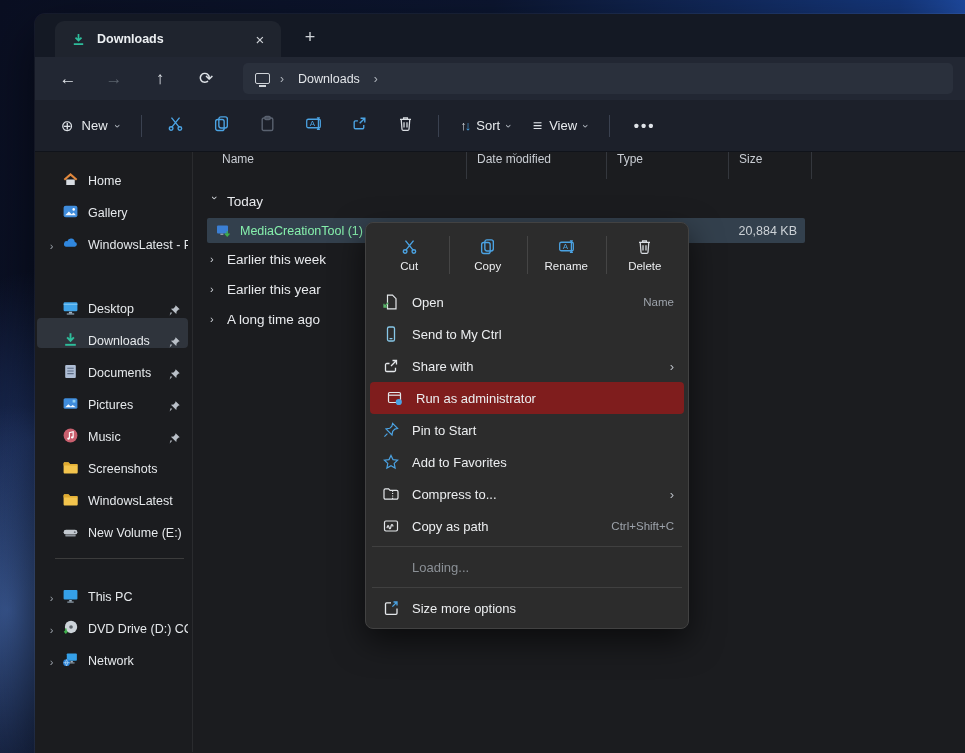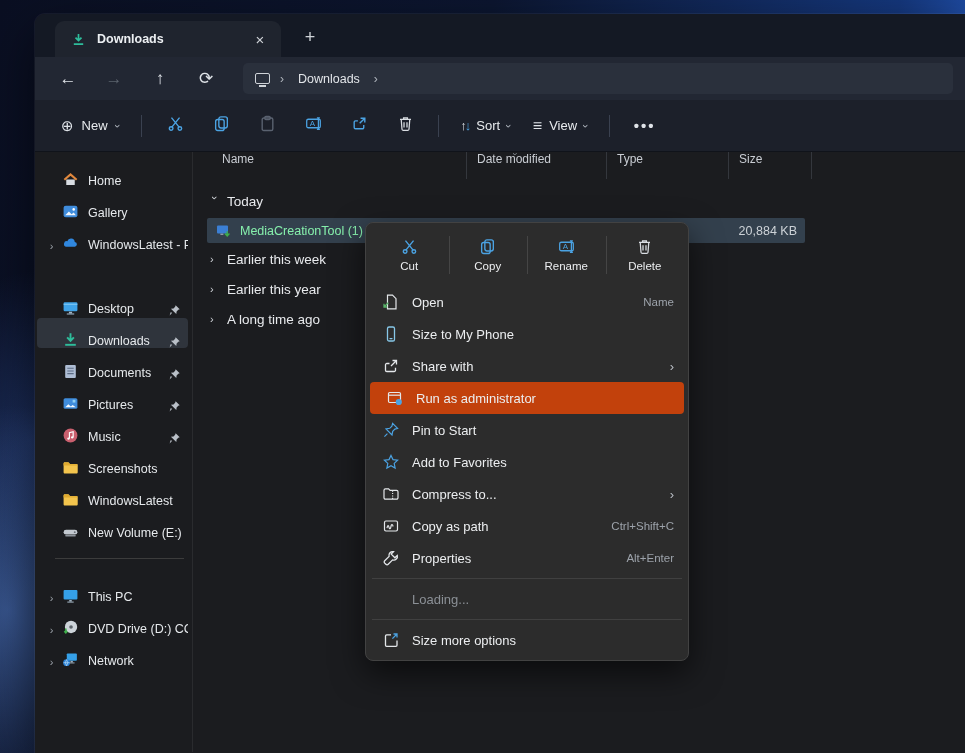--- a/index.html
+++ b/index.html
@@ -107,21 +107,21 @@
   .ctxmenu { position:absolute; left:330px; top:208px; width:324px; background:#2c2c2c;
     border:1px solid #424242; border-radius:8px; padding:4px; z-index:5; color:#eceef0;
     box-shadow:0 12px 32px rgba(0,0,0,.6); }
   .cmdrow { display:flex; height:56px; margin-bottom:3px; }
   .cmd { flex:1; display:flex; flex-direction:column; align-items:center; justify-content:center;
     gap:5px; font-size:11.5px; position:relative; border-radius:4px; }
   .cmd + .cmd::before { content:""; position:absolute; left:0; top:9px; bottom:9px; width:1px; background:#454545; }
   .cmd svg { width:17px; height:17px; display:block; }
   .mi { height:32px; display:flex; align-items:center; gap:12px; padding:0 10px 0 12px;
     border-radius:4px; font-size:13px; }
-  .mi.hl { background:#c2410c;padding-left:16px; }
+  .mi.hl { background:#7f1d1d;padding-left:16px; }
   .mi-ic { width:18px; height:18px; flex:none; }
   .mi-ic svg { width:18px; height:18px; display:block; }
   .mi-label { flex:1; white-space:nowrap; }
   .mi-right { color:#9da3ab; font-size:11.5px; }
   .mi-sub { color:#b9bec5; font-size:13px; }
   .mi.disabled { color:#8b9096; }
   .mi.disabled .mi-label { margin-left:30px; }
   .menu-div { height:1px; background:#404040; margin:4px 2px; }
 </style>
 </head>
@@ -526,21 +526,21 @@
       <span class="mi-label">Open</span>
       <span class="mi-right">Name</span>
     </div>
     <div class="mi">
       <span class="mi-ic">
           <svg viewBox="0 0 18 18" fill="none" stroke="#87c7e8" stroke-width="1.3">
             <rect x="5.5" y="2" width="7" height="14" rx="1.6"></rect>
             <path d="M8 13.6h2" stroke-linecap="round"></path>
           </svg>
         </span>
-      <span class="mi-label">Size to My Phone</span>
+      <span class="mi-label">Send to My Ctrl</span>
     </div>
     <div class="mi">
       <span class="mi-ic">
           <svg viewBox="0 0 18 18" fill="none" stroke="#e4e7ea" stroke-width="1.3">
             <path d="M7.5 6.5H4.8A1.3 1.3 0 0 0 3.5 7.8v5.4A1.3 1.3 0 0 0 4.8 14.5h7.4a1.3 1.3 0 0 0 1.3-1.3V10.7"></path>
             <path d="M10.5 3.5h4v4M14.5 3.5 9 9"></path>
           </svg>
         </span>
       <span class="mi-label">Share with</span>
       <span class="mi-sub">›</span>
@@ -585,29 +585,20 @@
     <div class="mi">
       <span class="mi-ic">
           <svg viewBox="0 0 18 18" fill="none" stroke="#e4e7ea" stroke-width="1.2">
             <rect x="2.5" y="4" width="13" height="10" rx="1.4"></rect>
             <path d="M5 11.2c.5-3.2 1.5-3.2 2-.9s1.5 1.8 2-1 1.6-2 2.1.2"></path>
           </svg>
         </span>
       <span class="mi-label">Copy as path</span>
       <span class="mi-right">Ctrl+Shift+C</span>
     </div>
-    <div class="mi">
-      <span class="mi-ic">
-          <svg viewBox="0 0 18 18" fill="none" stroke="#e4e7ea" stroke-width="1.3">
-            <path d="M11.6 2.7a3.7 3.7 0 0 0-4.5 4.7L2.7 11.8a1.6 1.6 0 0 0 0 2.3l1.2 1.2a1.6 1.6 0 0 0 2.3 0l4.4-4.4a3.7 3.7 0 0 0 4.7-4.5L12.9 8.8 9.2 5.1z"></path>
-          </svg>
-        </span>
-      <span class="mi-label">Properties</span>
-      <span class="mi-right">Alt+Enter</span>
-    </div>
 
     <div class="menu-div"></div>
     <div class="mi disabled">
       <span class="mi-label">Loading...</span>
     </div>
     <div class="menu-div"></div>
 
     <div class="mi">
       <span class="mi-ic">
           <svg viewBox="0 0 18 18" fill="none" stroke-width="1.3">

